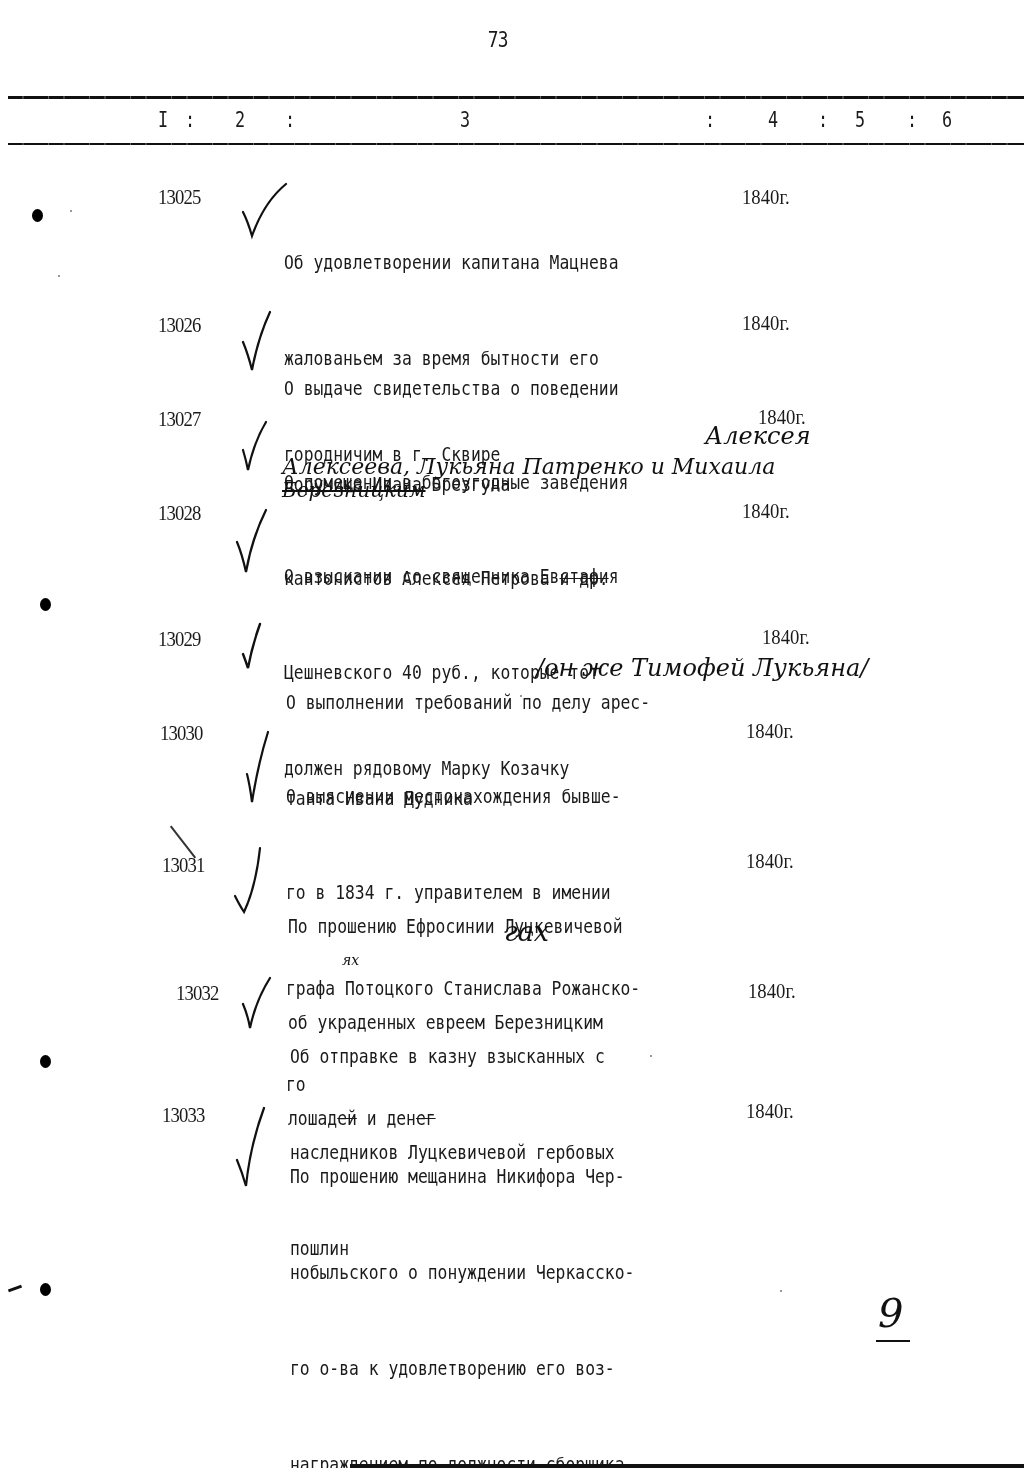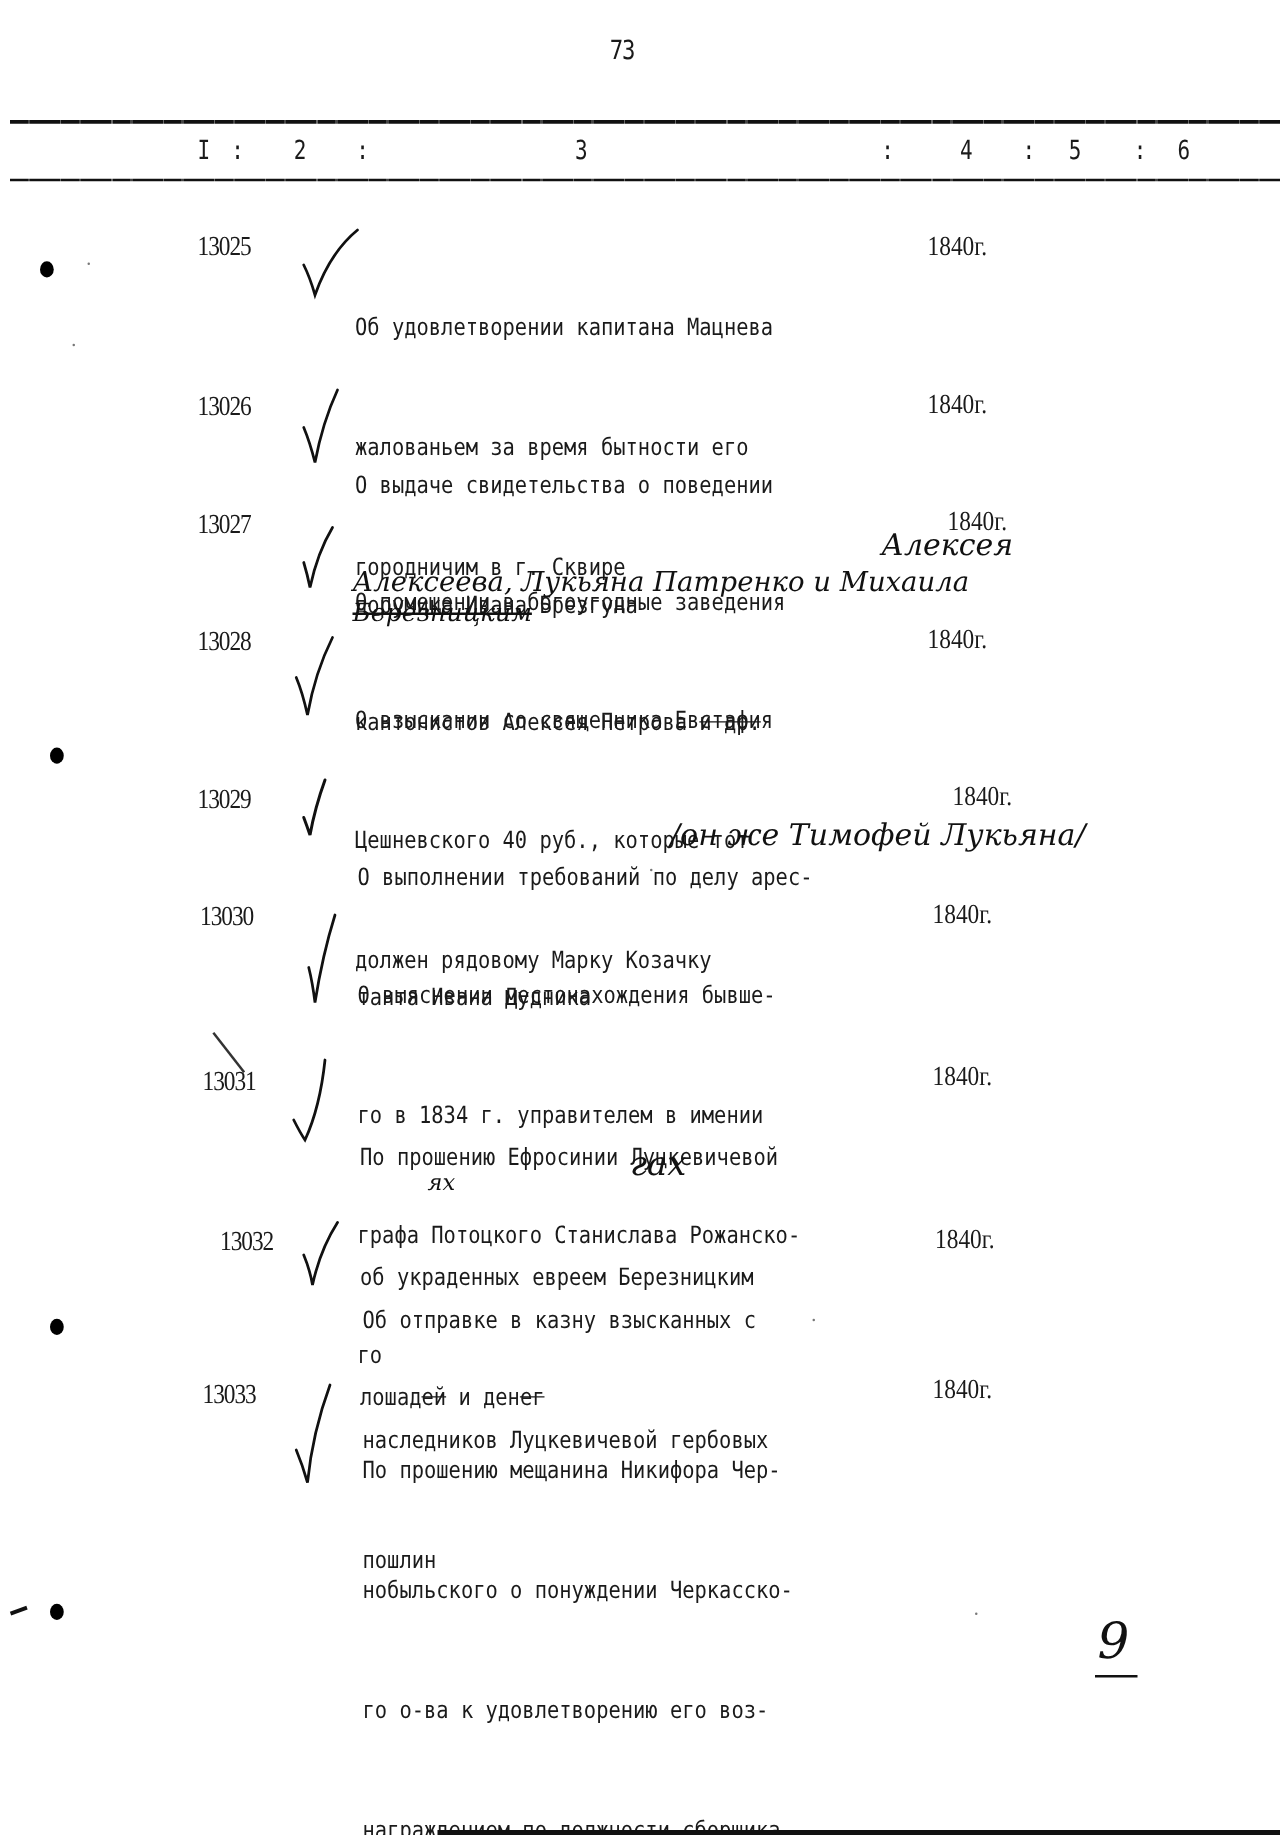--- a/index.html
+++ b/index.html
@@ -232,21 +232,21 @@
   <div class="check" style="left:232px; top:0">
     <svg width="34" height="70" viewBox="0 0 34 70">
         <path d="M3 50 Q8 60 12 66 Q24 40 28 2" fill="none" stroke="#111" stroke-width="2.2" stroke-linecap="round"></path>
       </svg>
   </div>
   <div class="desc" style="left:288px; top:0">
     <div>По прошению Ефросинии Луцкевичевой</div>
     <div>об украденных евреем Березницким</div>
     <div><span>лошад</span><span class="strike">ей</span><span> и ден</span><span class="strike">ег</span></div>
   </div>
-  <div class="handwriting" style="left:342px; top:90px; font-size:18px">ях</div>
+  <div class="handwriting" style="left:342px; top:106px; font-size:14px">ях</div>
   <div class="handwriting" style="left:504px; top:70px; font-size:27px">гах</div>
   <div class="year" style="left:746px; top:2px">1840г.</div>
 </div>
 
 <div class="entry" style="top:976px">
   <div class="num" style="left:176px; top:4px">13032</div>
   <div class="check" style="left:240px; top:0">
     <svg width="34" height="56" viewBox="0 0 34 56">
         <path d="M3 28 Q8 40 10 52 Q16 24 30 2" fill="none" stroke="#111" stroke-width="2.2" stroke-linecap="round"></path>
       </svg>

